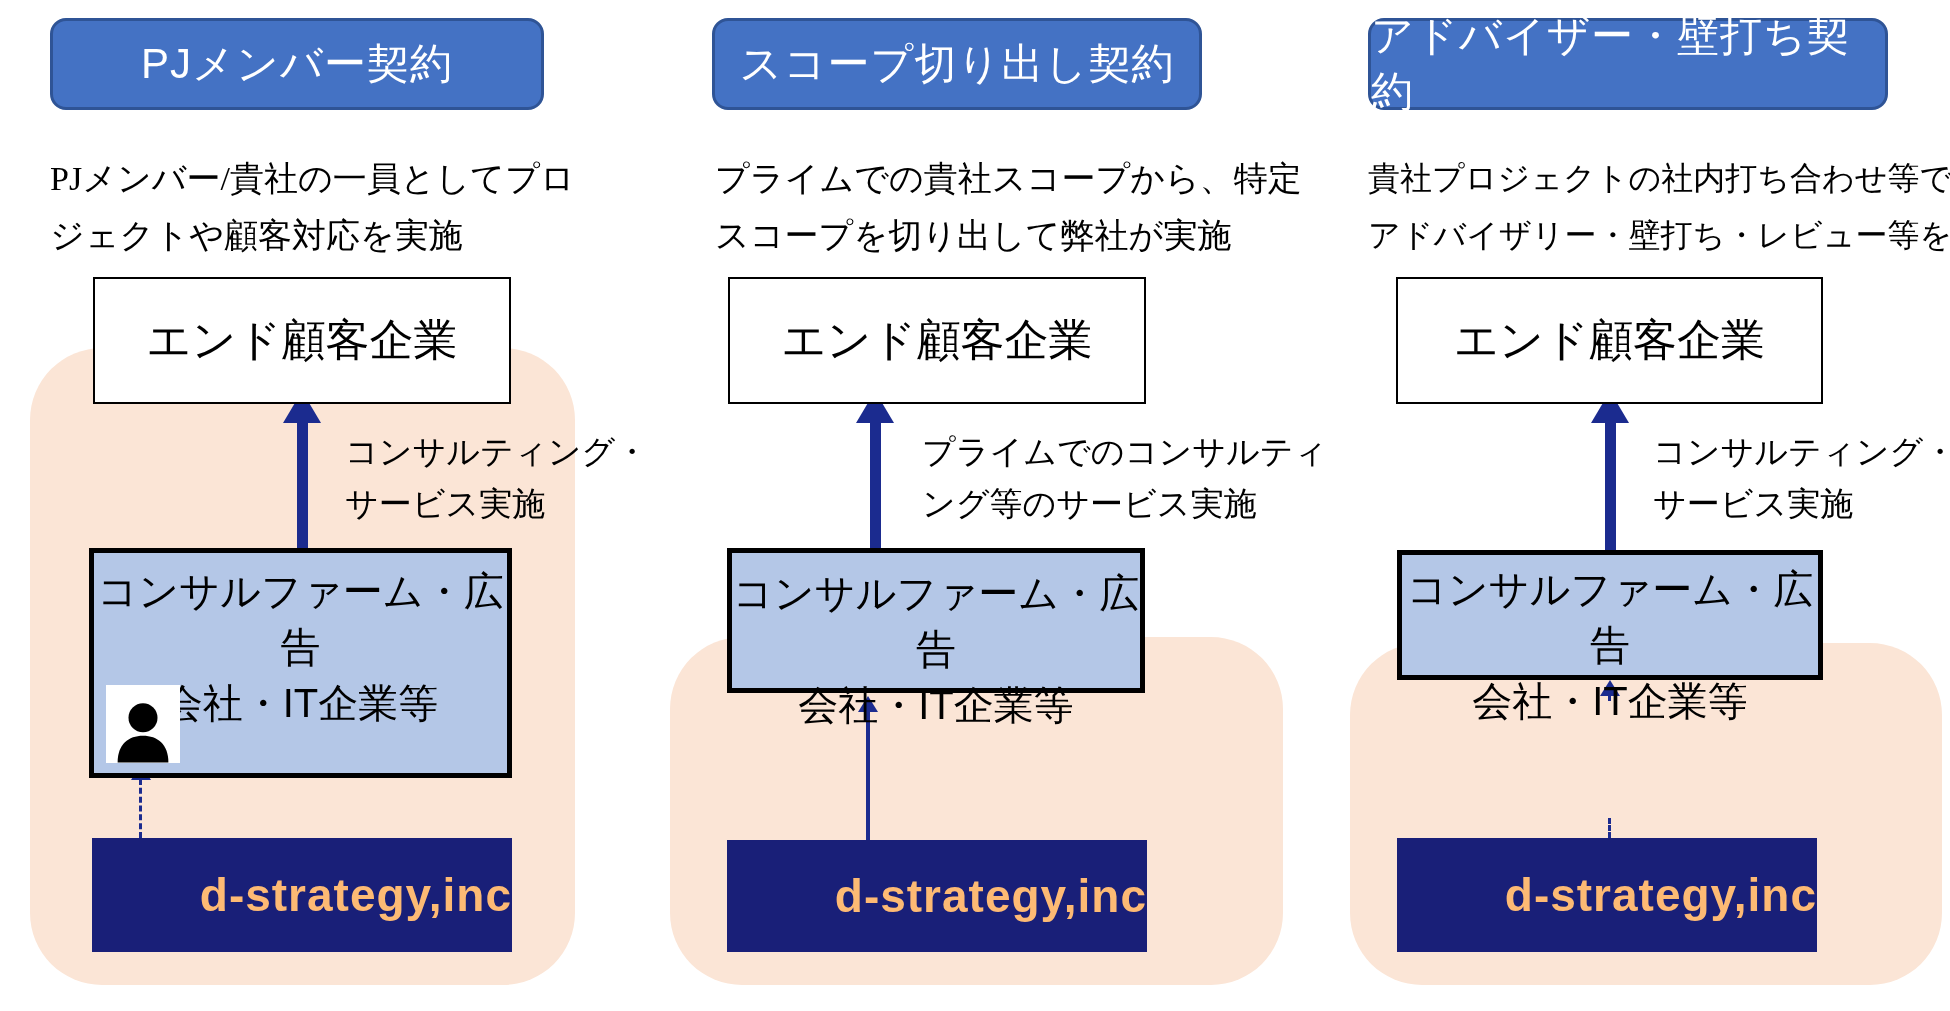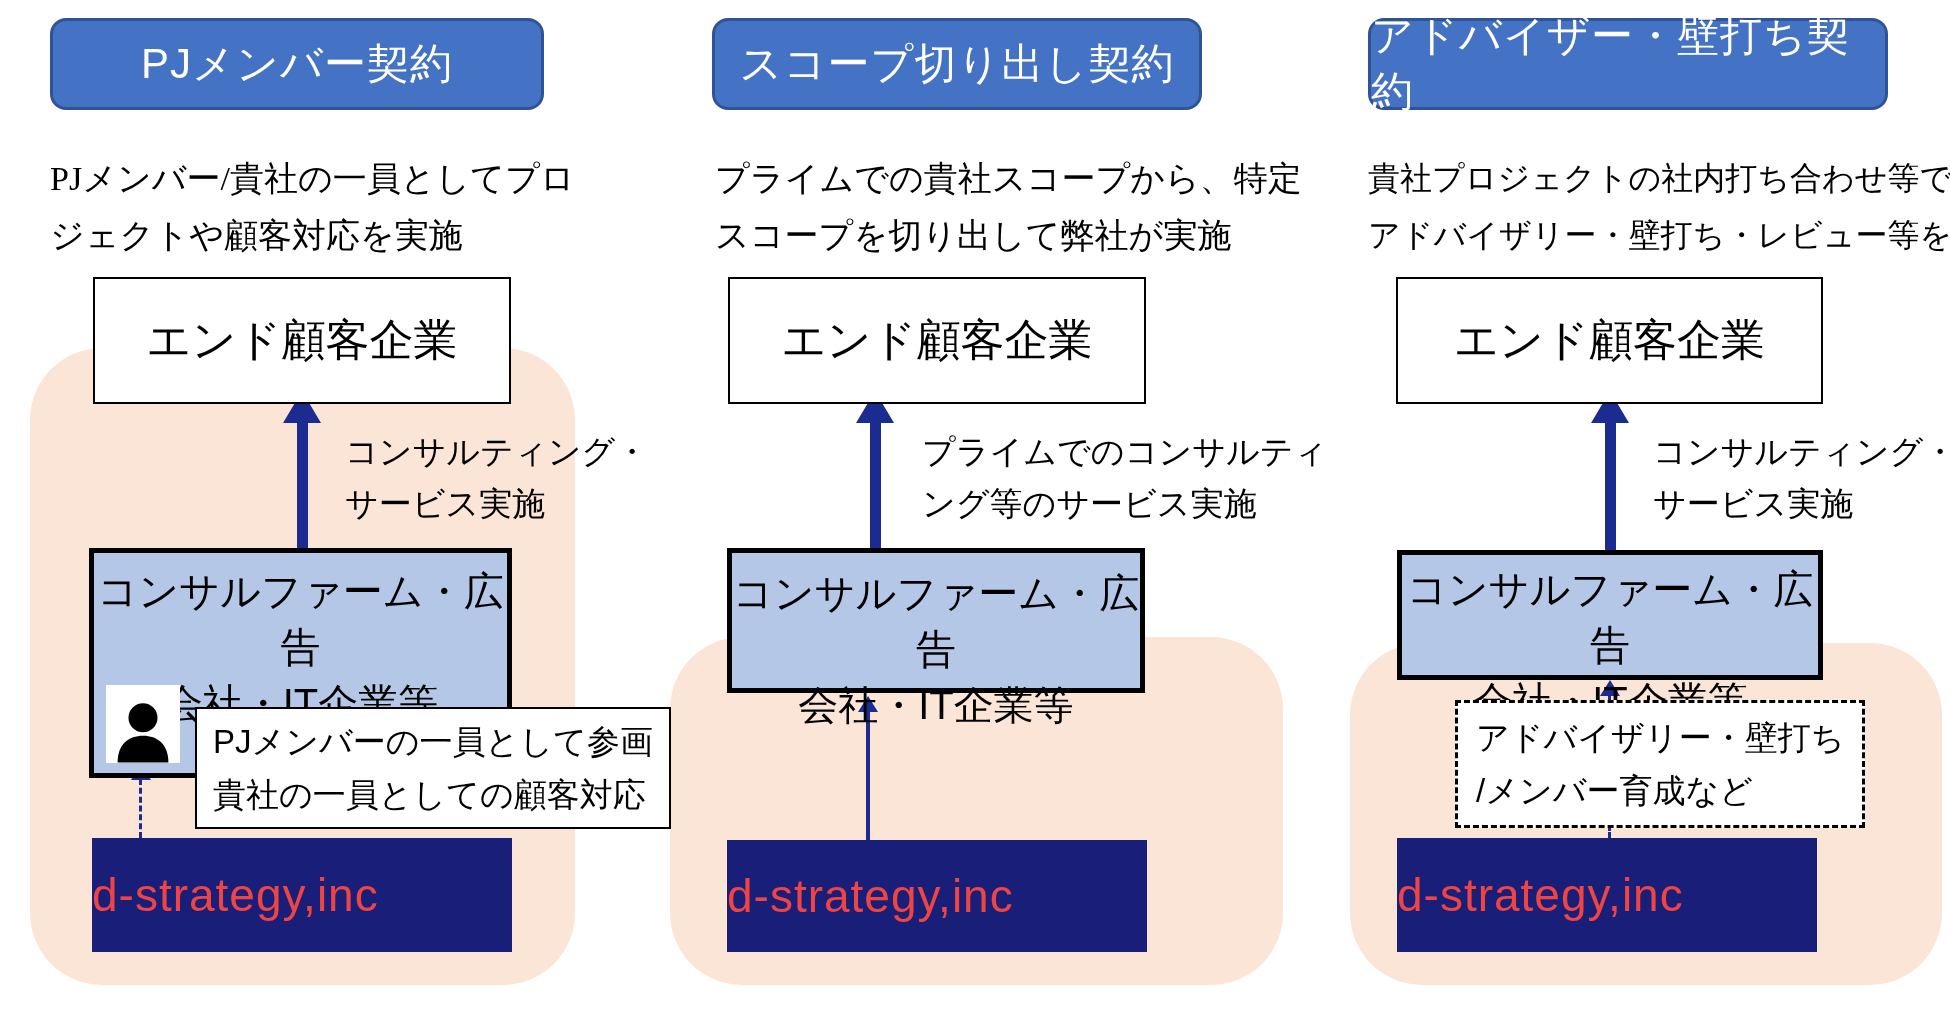--- a/index.html
+++ b/index.html
@@ -86,23 +86,24 @@
   .dashshaft{ position:absolute; width:0; border-left:3px dashed var(--arrow); z-index:1; }
   #c1 .smallhead{ left:101px; top:764px; }
   #c1 .dashshaft{ left:109px; top:779px; height:59px; }
   #c2 .smallhead{ left:198px; top:696px; }
   #c2 .thinshaft{ left:206px; top:711px; height:129px; }
   #c3 .smallhead{ left:260px; top:680px; }
   #c3 .dash-top{ left:268px; top:695px; height:6px; }
   #c3 .dash-bottom{ left:268px; top:818px; height:20px; }
 
   .company{
-    position:absolute; background:var(--company-bg); color:#ef4444;
-    display:flex; align-items:center; justify-content:flex-start; font-size:46px; z-index:2;
+    position:absolute; background:var(--company-bg); color:#fdba74;
+    display:flex; align-items:center; justify-content:flex-end; font-size:46px; z-index:2;
     letter-spacing:1px;
+    font-weight:bold;
   }
   #c1 .company{ left:62px; width:420px; top:838px; height:114px; }
   #c2 .company{ left:67px; width:420px; top:840px; height:112px; }
   #c3 .company{ left:57px; width:420px; top:838px; height:114px; }
 </style>
 </head>
 <body>
 
 <div class="canvas">
 
@@ -135,24 +136,20 @@
       <div>会社・IT企業等</div>
     </div>
 
     <div class="person">
       <svg viewBox="0 0 24 26" xmlns="http://www.w3.org/2000/svg">
         <circle cx="12" cy="7.5" r="6" fill="#000"></circle>
         <path d="M1.5 26 C1.5 18.5 6 15 12 15 C18 15 22.5 18.5 22.5 26 Z" fill="#000"></path>
       </svg>
     </div>
 
-    <div class="notebox">
-      <div>PJメンバーの一員として参画</div>
-      <div>貴社の一員としての顧客対応</div>
-    </div>
 
     <div class="smallhead"></div>
     <div class="dashshaft"></div>
 
     <div class="company">
       <span>d-strategy,inc</span>
     </div>
   </div>
 
   <div class="col" id="c2">
@@ -218,24 +215,20 @@
     </div>
 
     <div class="firmbox">
       <div>コンサルファーム・広告</div>
       <div>会社・IT企業等</div>
     </div>
 
     <div class="smallhead"></div>
     <div class="dashshaft dash-top"></div>
 
-    <div class="notebox">
-      <div>アドバイザリー・壁打ち</div>
-      <div>/メンバー育成など</div>
-    </div>
 
     <div class="dashshaft dash-bottom"></div>
 
     <div class="company">
       <span>d-strategy,inc</span>
     </div>
   </div>
 
 </div>
 

